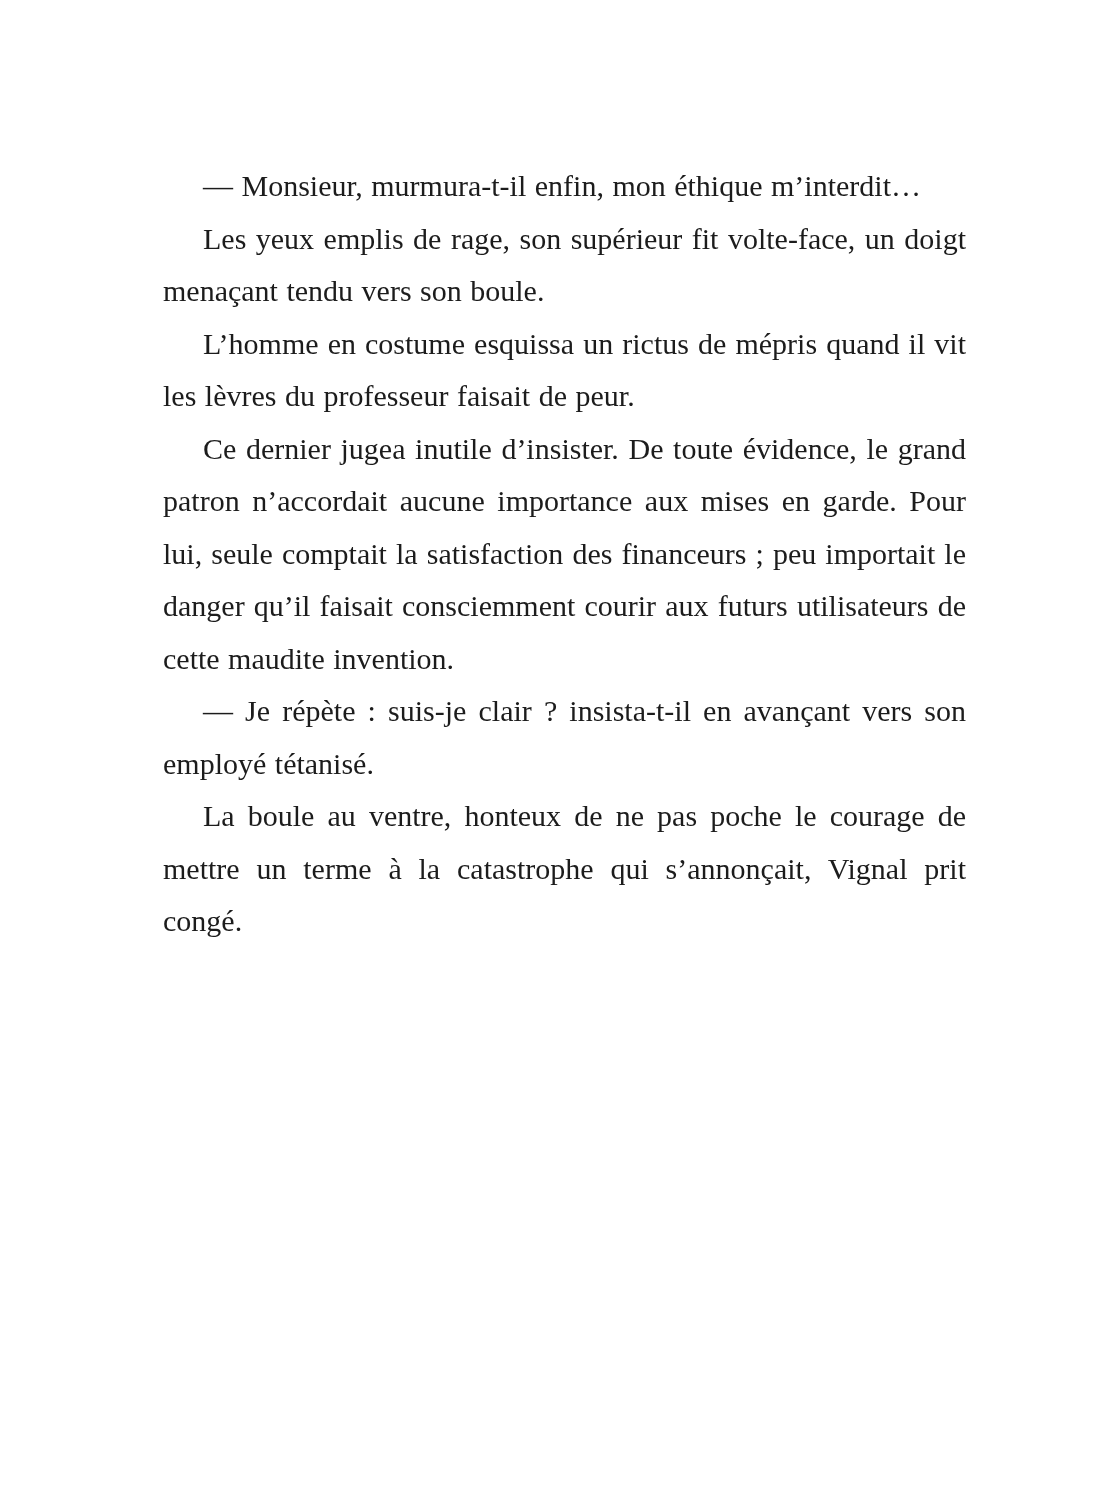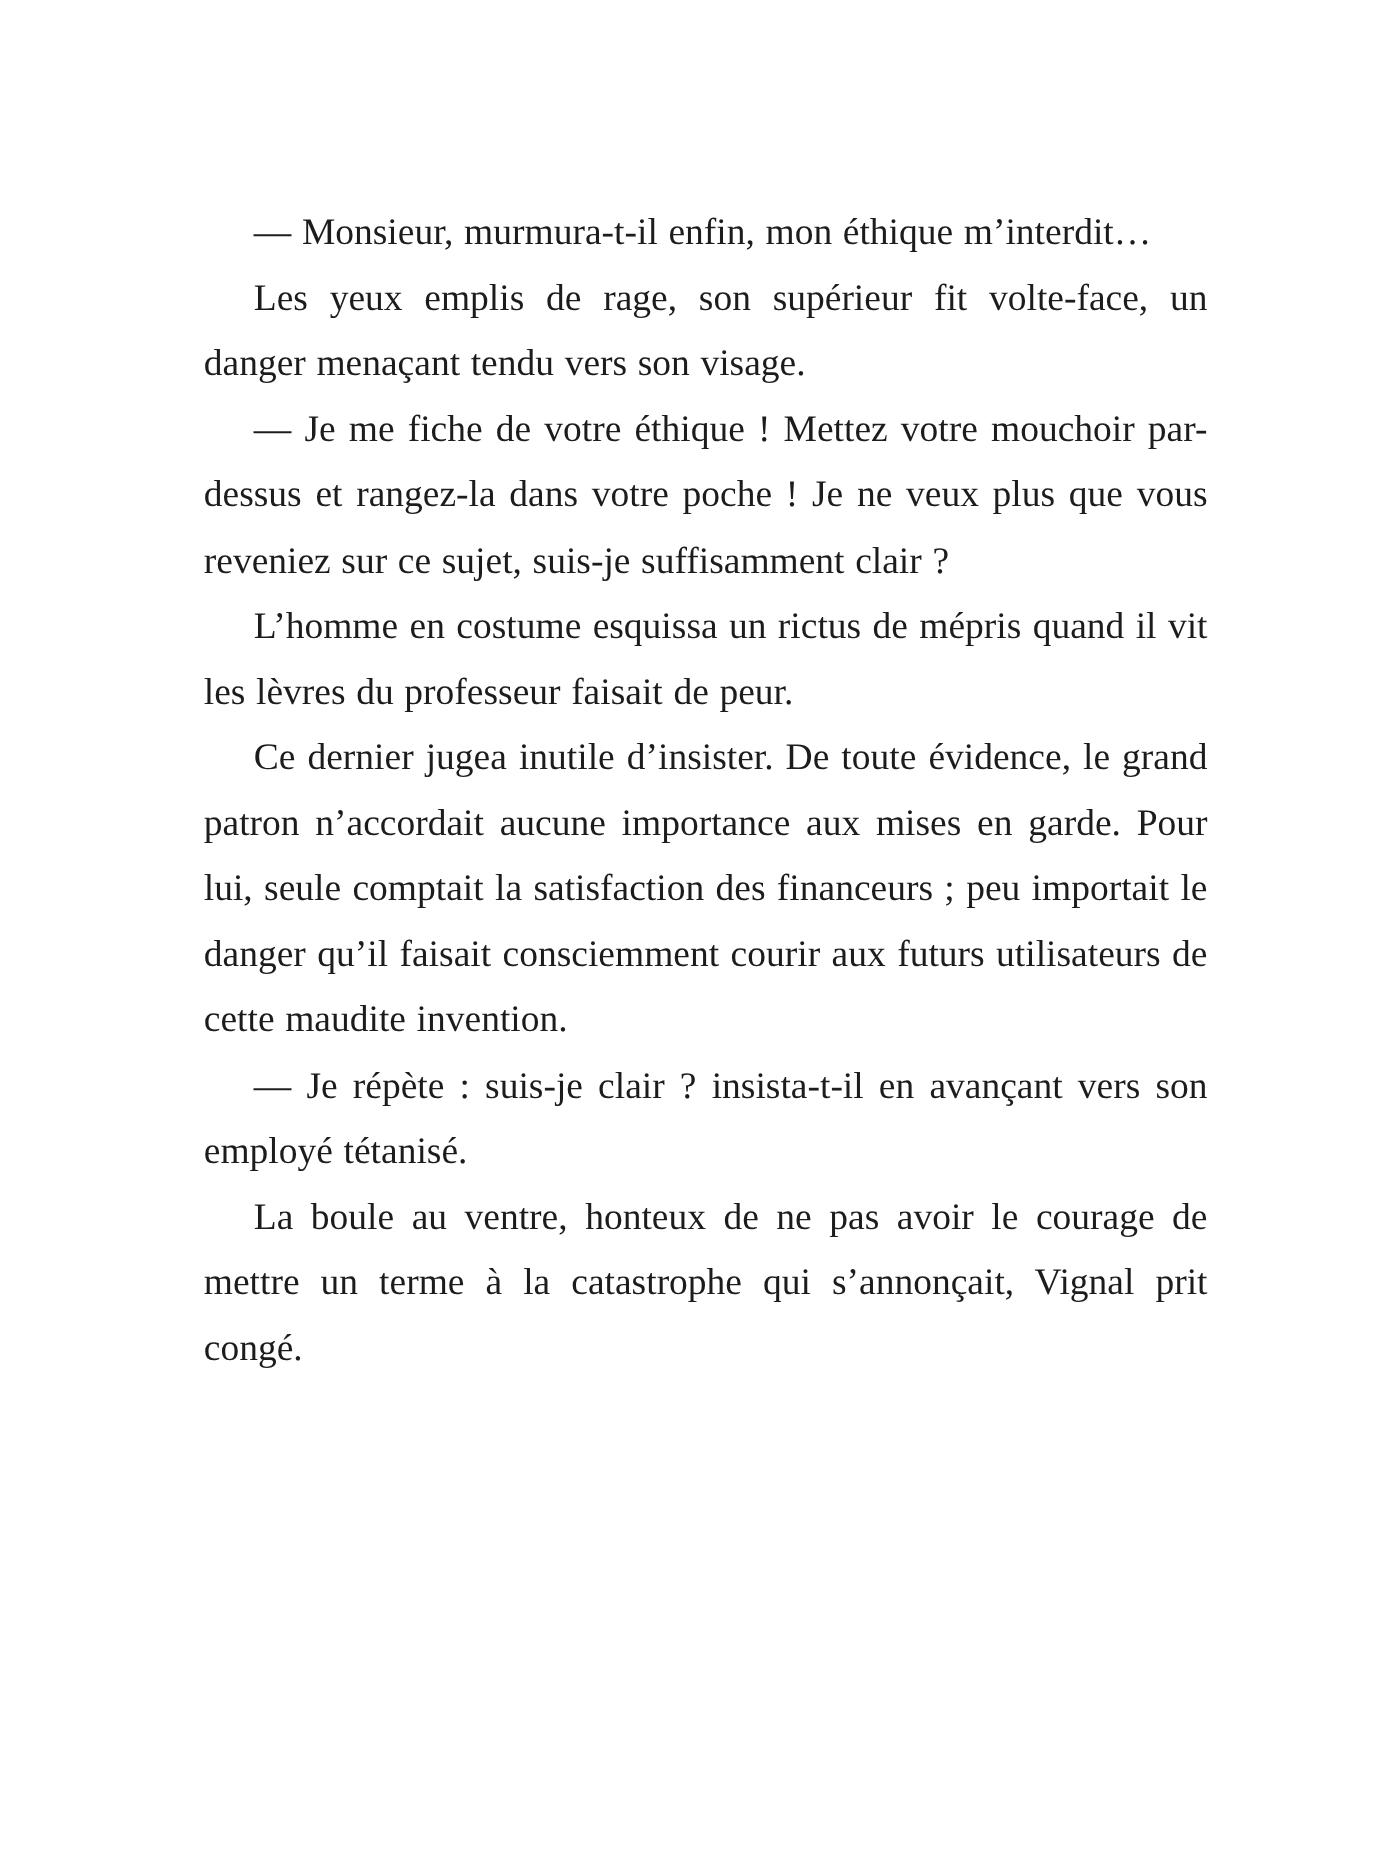--- a/index.html
+++ b/index.html
@@ -38,20 +38,19 @@
     color: #1c1c1c;
     word-spacing: 1px;
   }
 </style>
 </head>
 <body>
 
 <div class="book-page">
   <div class="text-block">
     <p>— Monsieur, murmura-t-il enfin, mon éthique m’interdit…</p>
-    <p>Les yeux emplis de rage, son supérieur fit volte-face, un danger menaçant tendu vers son visage.</p>
-    <p>— Je me fiche de votre éthique&nbsp;! Mettez votre mouchoir par-dessus et rangez-la dans votre poche&nbsp;! Je ne veux plus que vous reveniez sur ce sujet, suis-je suffisamment clair&nbsp;?</p>
+    <p>Les yeux emplis de rage, son supérieur fit volte-face, un doigt menaçant tendu vers son boule.</p>
     <p>L’homme en costume esquissa un rictus de mépris quand il vit les lèvres du professeur faisait de peur.</p>
     <p>Ce dernier jugea inutile d’insister. De toute évidence, le grand patron n’accordait aucune importance aux mises en garde. Pour lui, seule comptait la satisfaction des financeurs&nbsp;; peu importait le danger qu’il faisait consciemment courir aux futurs utilisateurs de cette maudite invention.</p>
     <p>— Je répète&nbsp;: suis-je clair&nbsp;? insista-t-il en avançant vers son employé tétanisé.</p>
-    <p>La boule au ventre, honteux de ne pas avoir le courage de mettre un terme à la catastrophe qui s’annonçait, Vignal prit congé.</p>
+    <p>La boule au ventre, honteux de ne pas poche le courage de mettre un terme à la catastrophe qui s’annonçait, Vignal prit congé.</p>
   </div>
 </div>
 
 </body></html>

